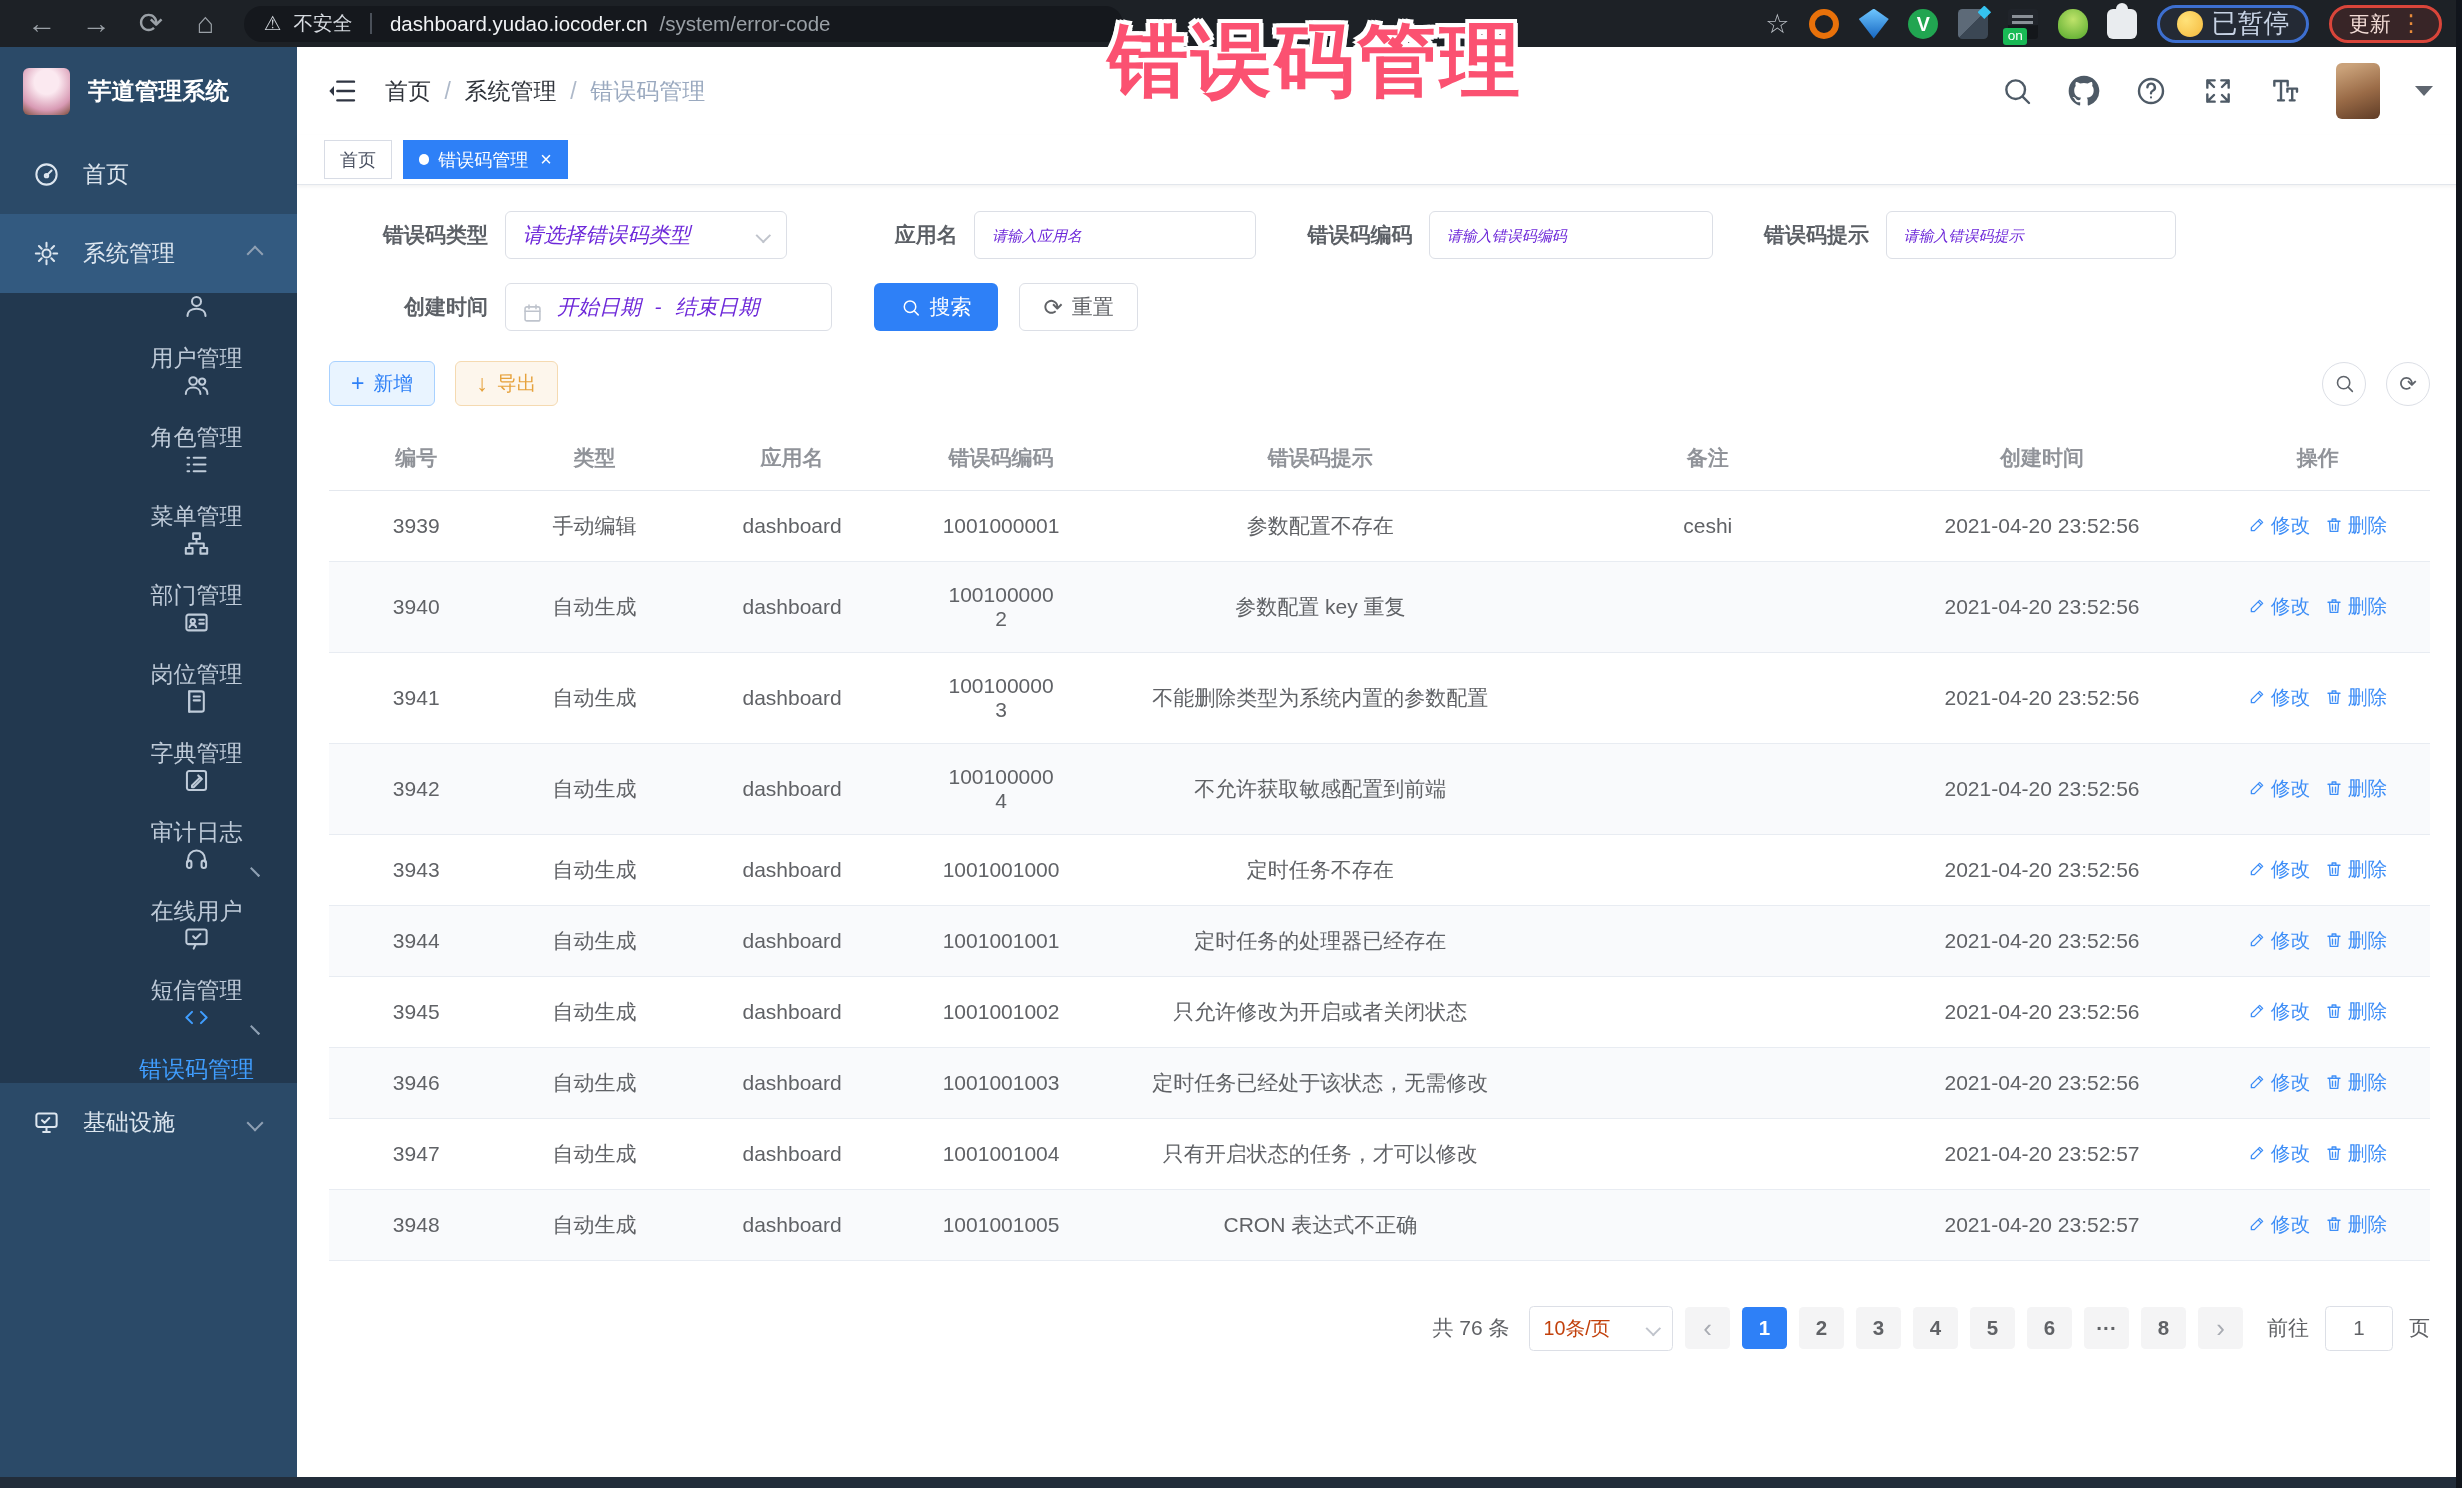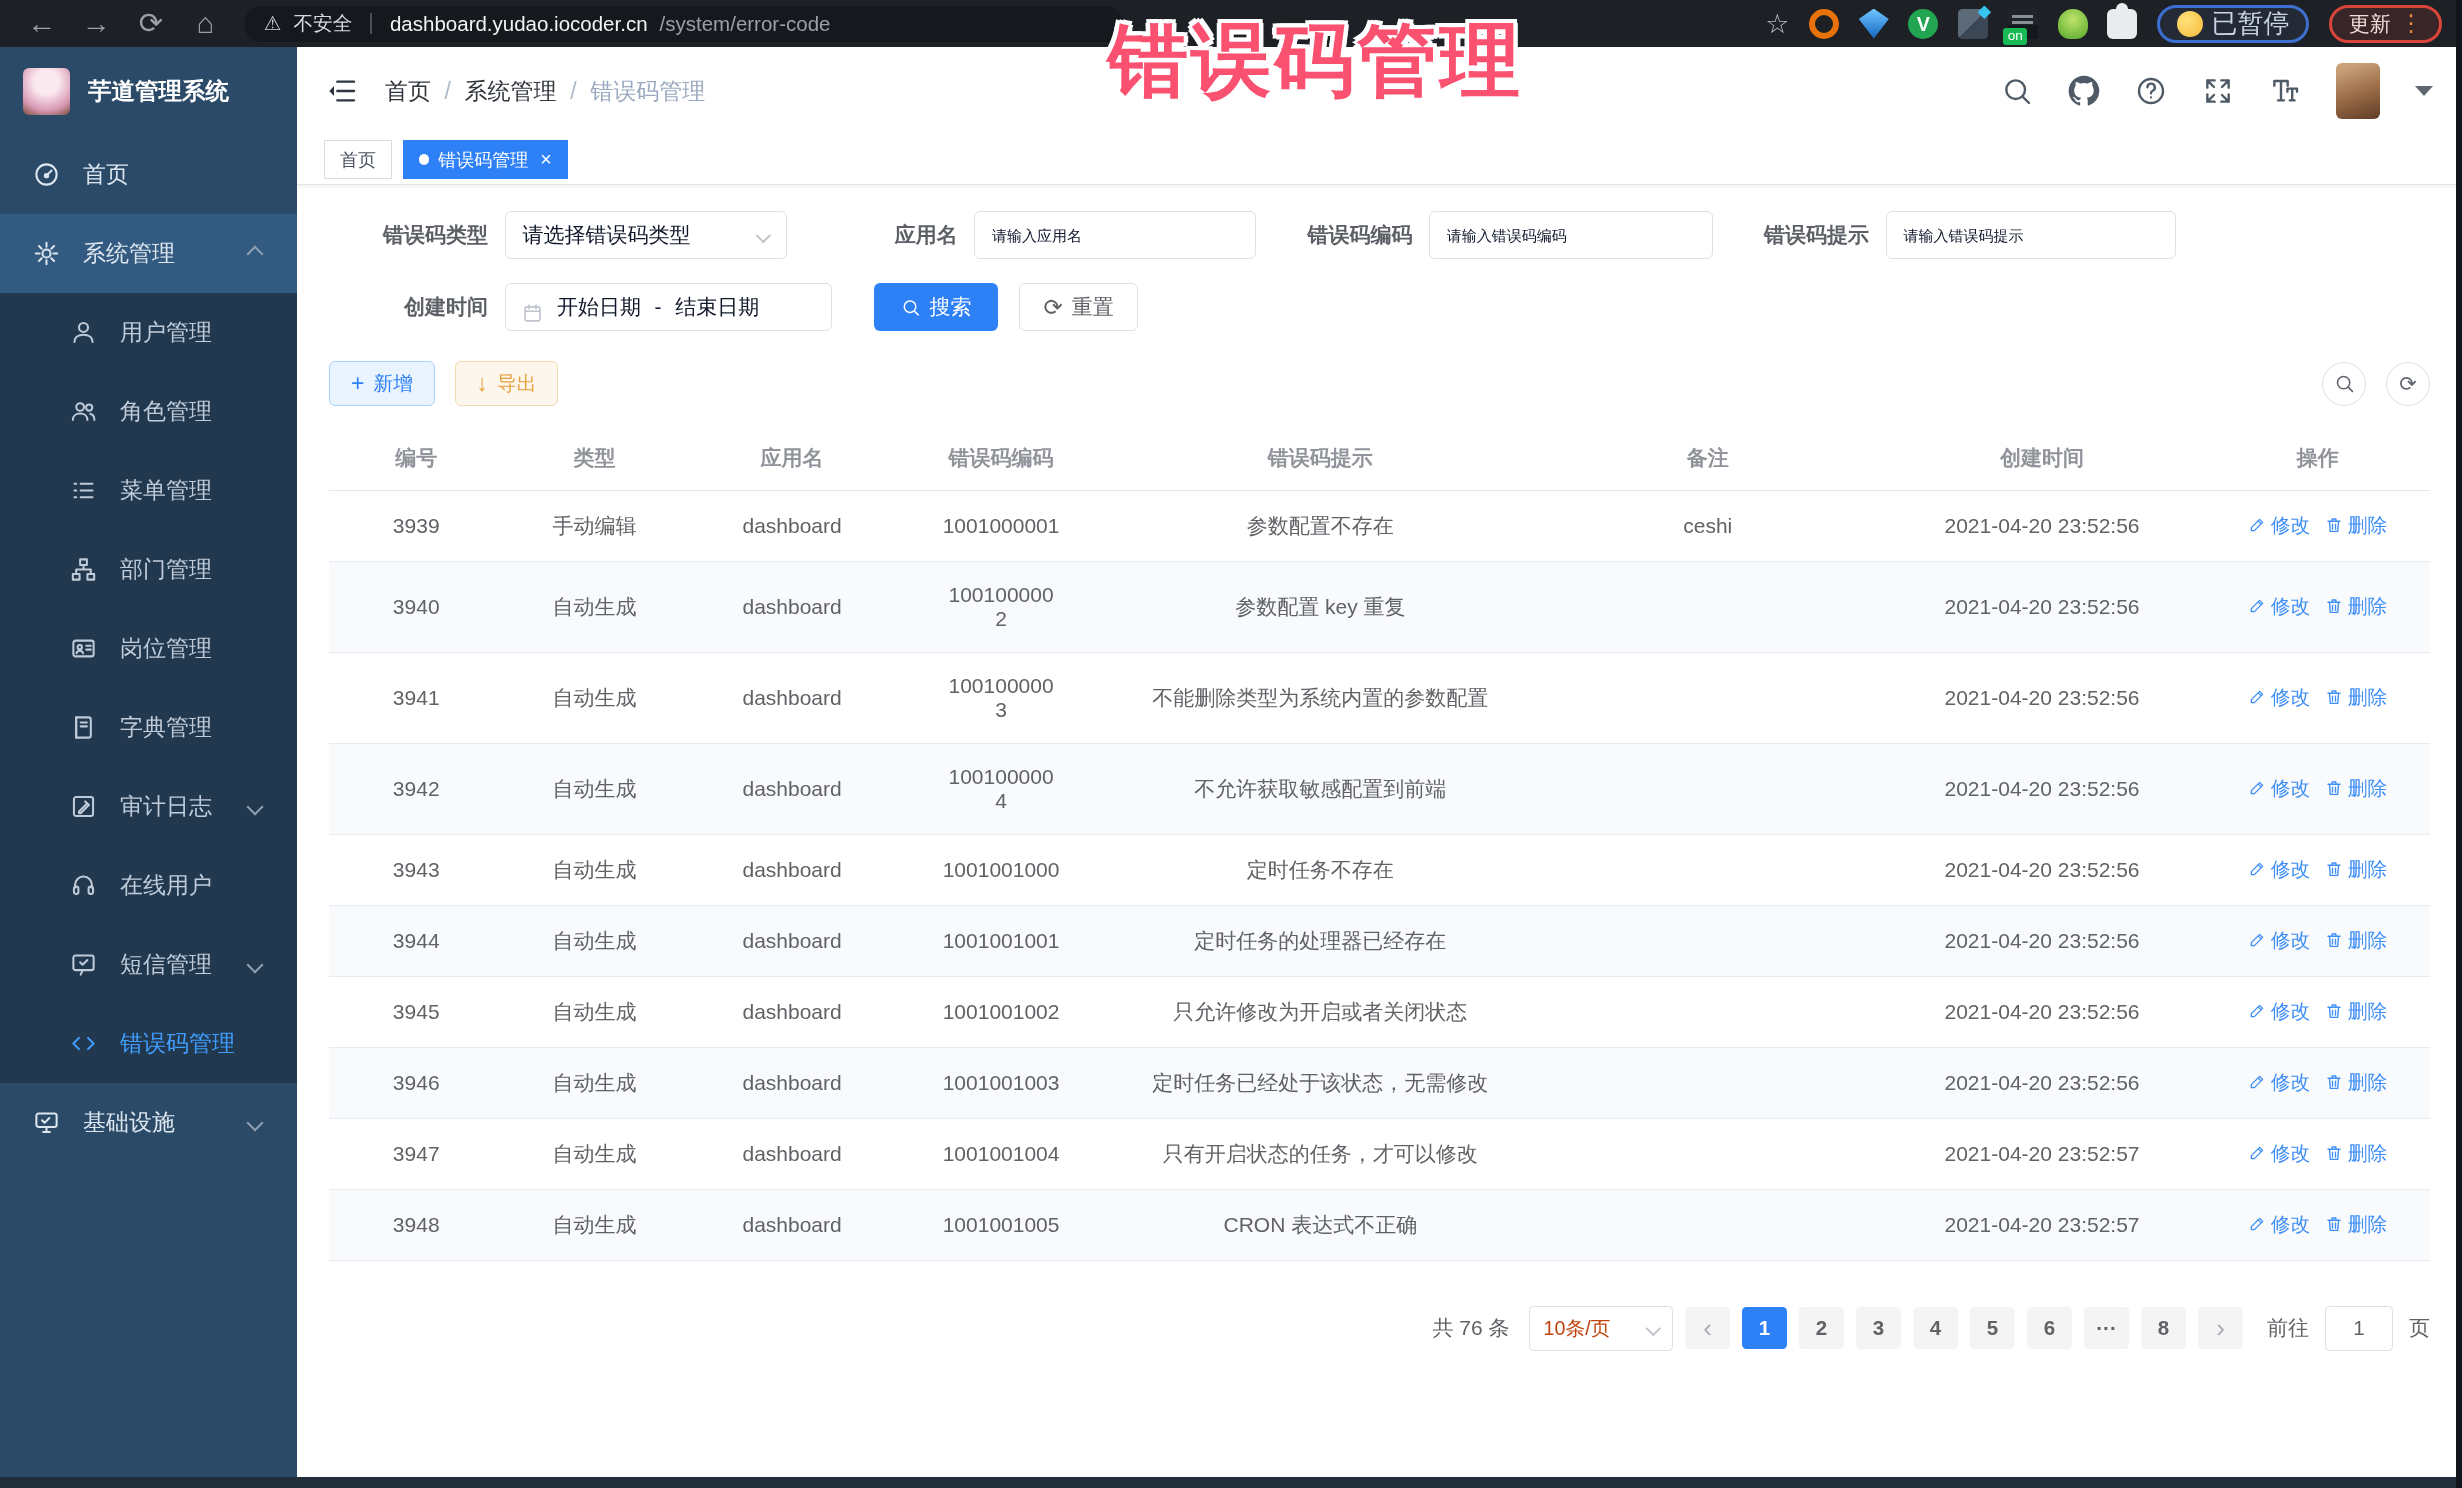--- a/index.html
+++ b/index.html
@@ -48,21 +48,21 @@
   
   .sidebar { width:297px; background:#2b4a68; overflow:hidden; flex-shrink:0; }
   .logo-row { height:88px; display:flex; align-items:center; padding-left:23px; gap:18px; }
   .logo-img { width:47px; height:47px; border-radius:6px;
     background:radial-gradient(circle at 50% 30%,#fbe9f0 30%,#d89ab4 70%,#7a4d3a); }
   .logo-title { color:#fff; font-size:23.5px; font-weight:bold; }
   .side-item { height:79px; display:flex; align-items:center; padding-left:33px; gap:23px;
     font-size:23px; color:#dde6ef; cursor:pointer; }
   .side-item.hl { background:#335a80; }
   .submenu { background:#22384f; }
-  .side-item.sub { padding-left:70px; color:#bfcbd9; }
+  .side-item.sub { padding-left:96px; color:#bfcbd9;flex-direction:column; }
   .side-item.active { color:#409eff; }
   .s-icon { width:27px; height:27px; display:inline-flex; }
   .s-icon svg { width:27px; height:27px; }
   .s-label { white-space:nowrap; }
   .chev { width:12px; height:12px; border-right:2.3px solid #8fa0b3; border-bottom:2.3px solid #8fa0b3;
     margin-left:auto; margin-right:36px; }
   .chev.down { transform:rotate(45deg); }
   .chev.up { transform:rotate(-135deg); }
 
   
@@ -88,21 +88,21 @@
   .tag .dot { width:10.6px; height:10.6px; border-radius:50%; background:#fff; }
   .tag .close { font-size:19.7px; margin-left:3px; }
 
   .content { flex:1; padding:26px 32px 0 32px; position:relative; }
   .frow { display:flex; align-items:center; }
   .flabel { font-size:21px; font-weight:bold; color:#5c6066; text-align:right; flex-shrink:0; }
   .fctl { height:48px; border:1.5px solid #dcdfe6; border-radius:6px; background:#fff;
     display:flex; align-items:center; padding:0 16.7px; font-size:21px; color:#606266; }
   .fctl input { border:none; outline:none; width:100%; font-size:15px; color:#606266; background:transparent;
     font-family:inherit; }
-  .fctl input::placeholder, .ph { color:#0f172a; }
+  .fctl input::placeholder, .ph { color:#6d28d9;font-style:italic; }
   .sel-caret { margin-left:auto; width:10.6px; height:10.6px; border-right:2.3px solid #c0c4cc;
     border-bottom:2.3px solid #c0c4cc; transform:rotate(45deg); flex-shrink:0; }
   .btn { height:48px; border-radius:6px; display:inline-flex; align-items:center; justify-content:center;
     gap:9px; font-size:21px; cursor:pointer; border:1.5px solid transparent; }
   .btn-primary { background:#2e80f7; color:#fff; padding:0 26px; }
   .btn-plain { background:#fff; border-color:#dcdfe6; color:#606266; padding:0 23px; }
   .btn svg { width:21px; height:21px; }
   .toolbar { display:flex; align-items:center; margin-top:30px; }
   .btn-add { background:#e9f4ff; border-color:#a8d1ff; color:#2e80f7; height:45px; padding:0 21px; font-size:19.7px; }
   .btn-export { background:#fdf6ec; border-color:#f5dab1; color:#e6a23c; height:45px; padding:0 21px; font-size:19.7px; }

